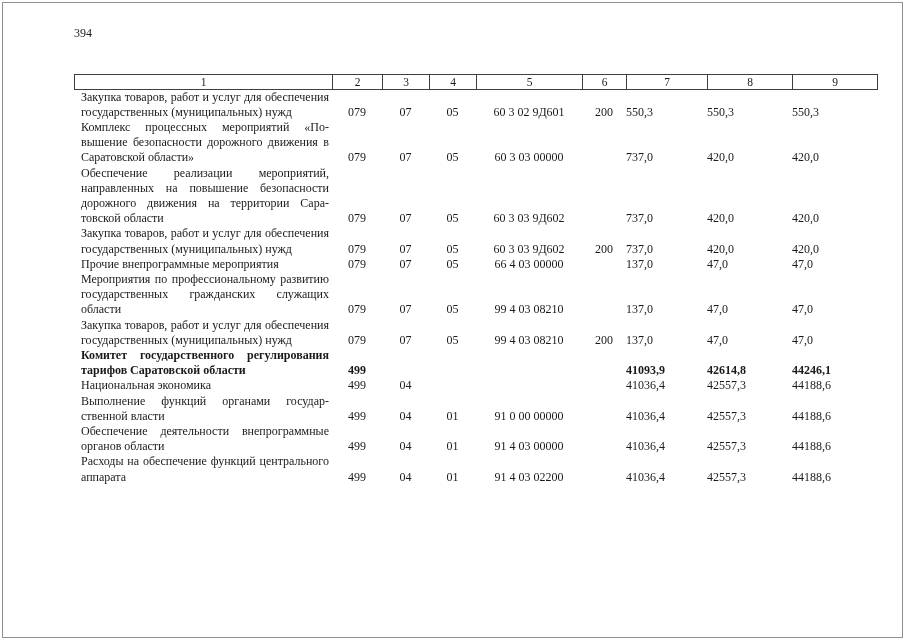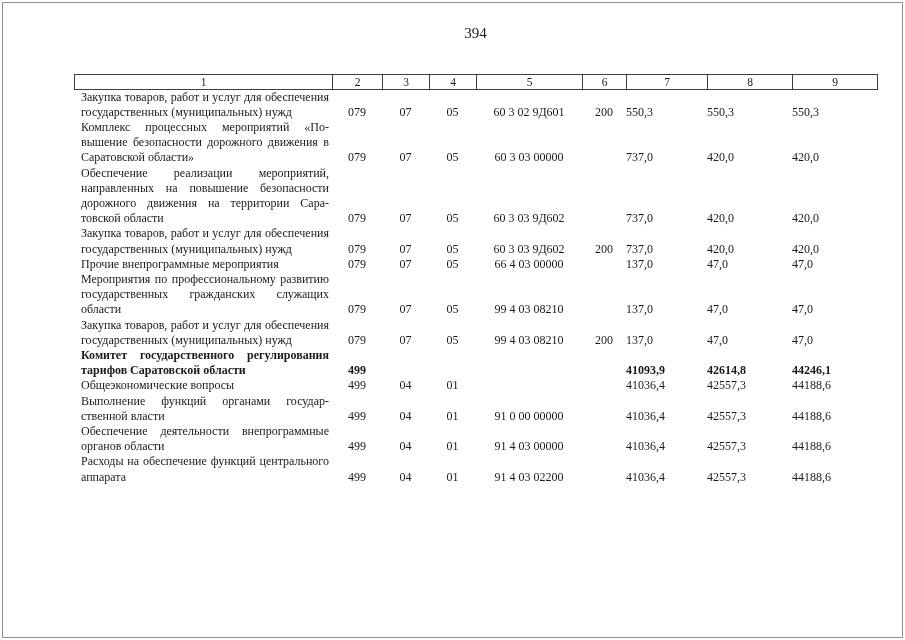--- a/index.html
+++ b/index.html
@@ -20,22 +20,21 @@
     position: absolute;
     inset: 2px;
     border: 1px solid #8f8f8f;
     background: #ffffff;
   }
   .page-number {
     position: absolute;
     left: 74px;
     top: 26px;
     width: 803px;
-    text-align: center;
-    font-size: 15px;
+    font-size: 12px;
     line-height: 15px;
   }
   table {
     border-collapse: collapse;
     table-layout: fixed;
     width: 803px;
   }
   .header-table {
     position: absolute;
     left: 74px;
@@ -224,24 +223,24 @@
           <td class="c2">499</td>
           <td class="c3"></td>
           <td class="c4"></td>
           <td class="c5"></td>
           <td class="c6"></td>
           <td class="c7">41093,9</td>
           <td class="c8">42614,8</td>
           <td class="c9">44246,1</td>
         </tr>
         <tr>
-          <td class="c1">Общеэкономические вопросы</td>
-          <td class="c2">499</td>
-          <td class="c3">04</td>
-          <td class="c4">01</td>
+          <td class="c1">Национальная экономика</td>
+          <td class="c2">499</td>
+          <td class="c3">04</td>
+          <td class="c4"></td>
           <td class="c5"></td>
           <td class="c6"></td>
           <td class="c7">41036,4</td>
           <td class="c8">42557,3</td>
           <td class="c9">44188,6</td>
         </tr>
         <tr>
           <td class="c1">Выполнение функций органами государ­ственной власти</td>
           <td class="c2">499</td>
           <td class="c3">04</td>

